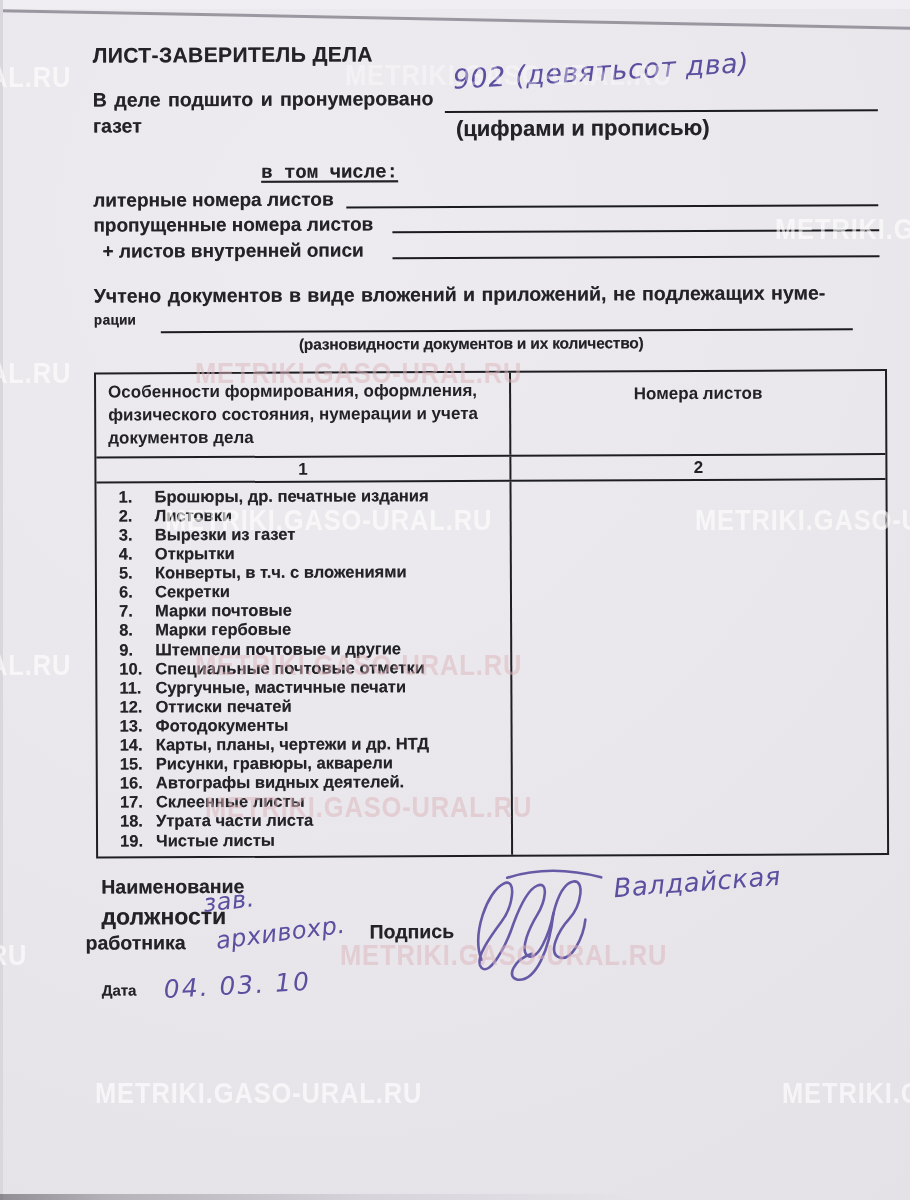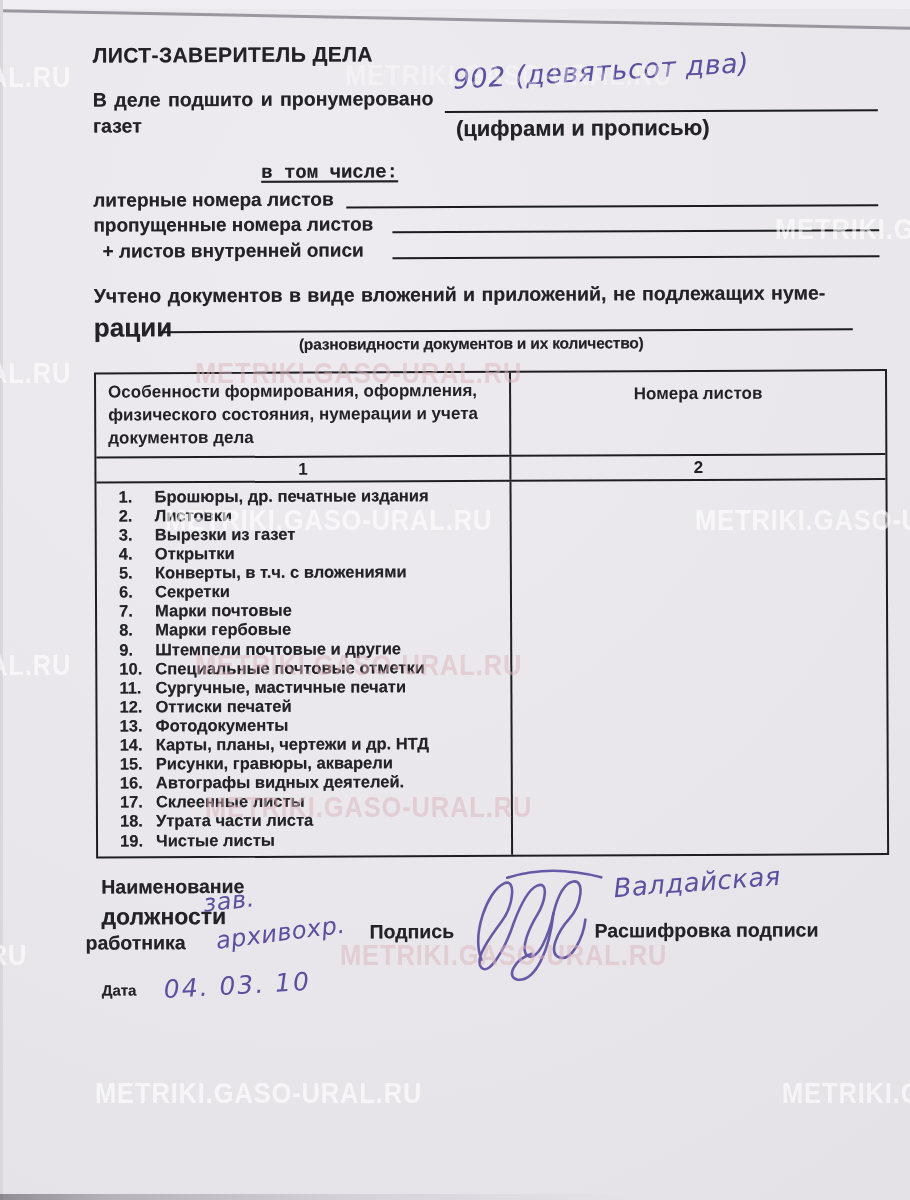--- a/index.html
+++ b/index.html
@@ -25,21 +25,21 @@
 
   .title{left:95px;top:42px;font-size:21px;font-weight:700;letter-spacing:.4px;}
   .l1{left:95px;top:87px;font-size:19.5px;word-spacing:2px;}
   .l1b{left:95px;top:113px;font-size:19.5px;}
   .cap1{left:458px;top:116px;font-size:22px;}
   .vtom{left:263px;top:161px;font-size:19px;text-decoration:underline;text-decoration-thickness:2px;text-underline-offset:3px;font-family:Liberation Mono, monospace;}
   .f1{left:95px;top:188px;font-size:19px;}
   .f2{left:95px;top:213px;font-size:19px;}
   .f3{left:104px;top:239px;font-size:19px;}
   .uch1{left:95px;top:283px;font-size:19.5px;word-spacing:1px;}
-  .uch2{left:95px;top:311px;font-size:26px;}
+  .uch2{left:95px;top:311px;font-size:14px;font-family:Liberation Mono, monospace;}
   .cap2{left:300px;top:335px;font-size:15.5px;letter-spacing:-.2px;}
 
   
   .hw{position:absolute;font-family:"DejaVu Sans", sans-serif;font-style:italic;color:#5b4fa0;
       letter-spacing:.5px;white-space:nowrap;}
   .hw-count{left:455px;top:56px;font-size:27px;transform:rotate(-3deg);}
   .hw-pos1{left:202px;top:886px;font-size:24px;transform:rotate(-6deg);}
   .hw-pos2{left:214px;top:918px;font-size:24px;transform:rotate(-7deg);}
   .hw-name{left:612px;top:868px;font-size:26px;transform:rotate(-4deg);}
   .hw-date{left:162px;top:970px;font-size:25px;transform:rotate(-3deg);letter-spacing:2px;}
@@ -209,21 +209,20 @@
     <svg class="sig" viewBox="0 0 175 128">
       <g fill="none" stroke="#5b4fa0" stroke-width="2.6" stroke-linecap="round" opacity="0.92">
         <path d="M30,98 C20,72 36,30 52,22 C66,15 62,44 50,60 C38,76 22,98 30,106 C38,114 54,86 62,62 C68,46 76,28 86,24 C98,19 94,40 86,53 C78,66 68,88 76,94 C86,101 98,72 102,52"></path>
         <path d="M102,52 C106,36 112,22 122,20 C134,18 130,44 118,57 C106,70 96,92 108,96 C120,100 132,76 134,58"></path>
         <path d="M102,52 C98,88 84,120 66,118 C54,116 62,98 80,92"></path>
         <path d="M56,16 C88,6 120,8 150,16"></path>
       </g>
     </svg>
 
     <div class="hw hw-name">Валдайская</div>
-    <div class="p rasš">Расшифровка подписи</div>
 
     <div class="p data">Дата</div>
     <div class="hw hw-date">04. 03. 10</div>
   </div>
 
   <div class="wm-layer">
     <div class="wm wm-w" style="left:-256px;top:60px;">METRIKI.GASO-URAL.RU</div>
     <div class="wm wm-f" style="left:345px;top:58px;">METRIKI.GASO-URAL.RU</div>
     <div class="wm wm-w" style="left:775px;top:212px;">METRIKI.GASO-URAL.RU</div>
     <div class="wm wm-w" style="left:-256px;top:356px;">METRIKI.GASO-URAL.RU</div>

